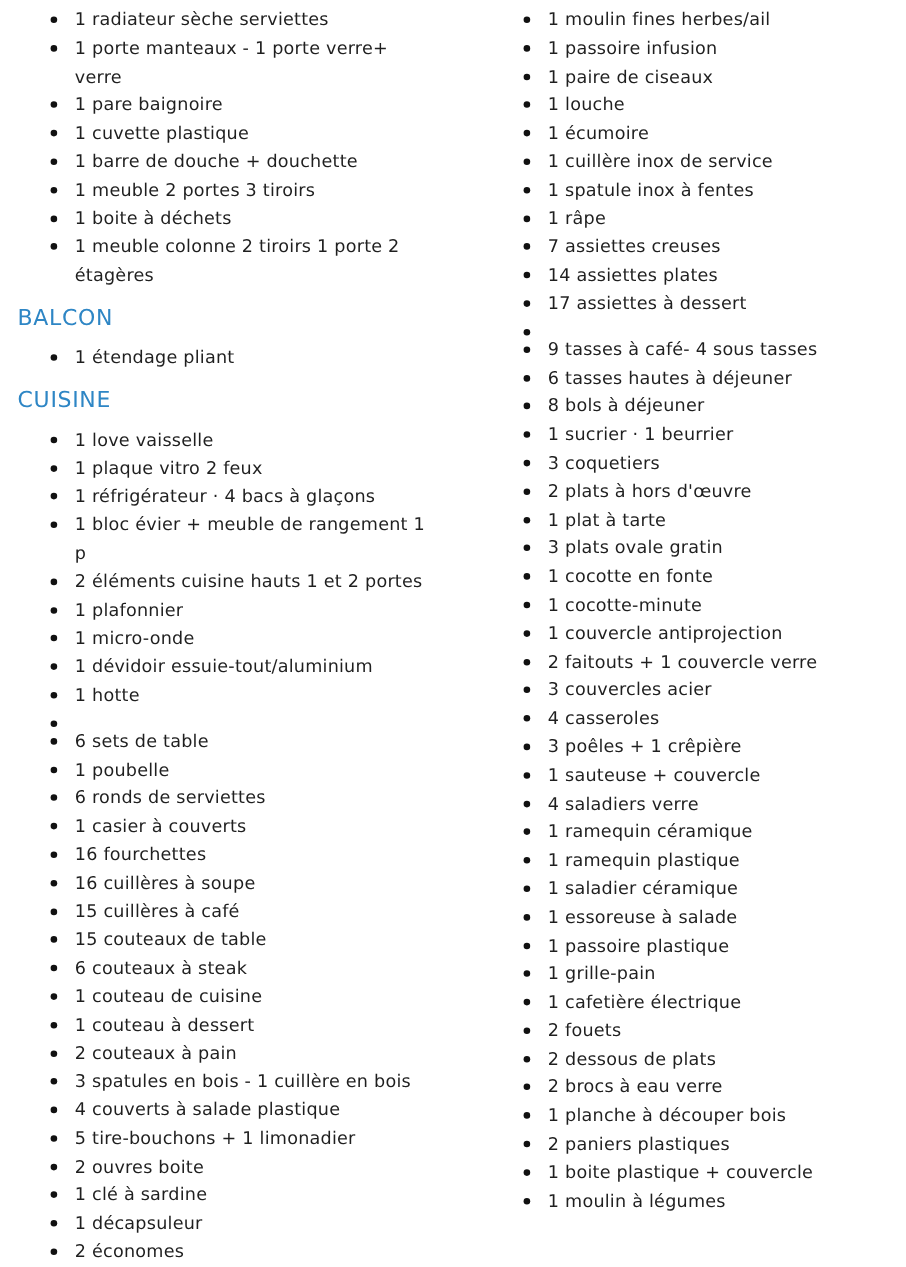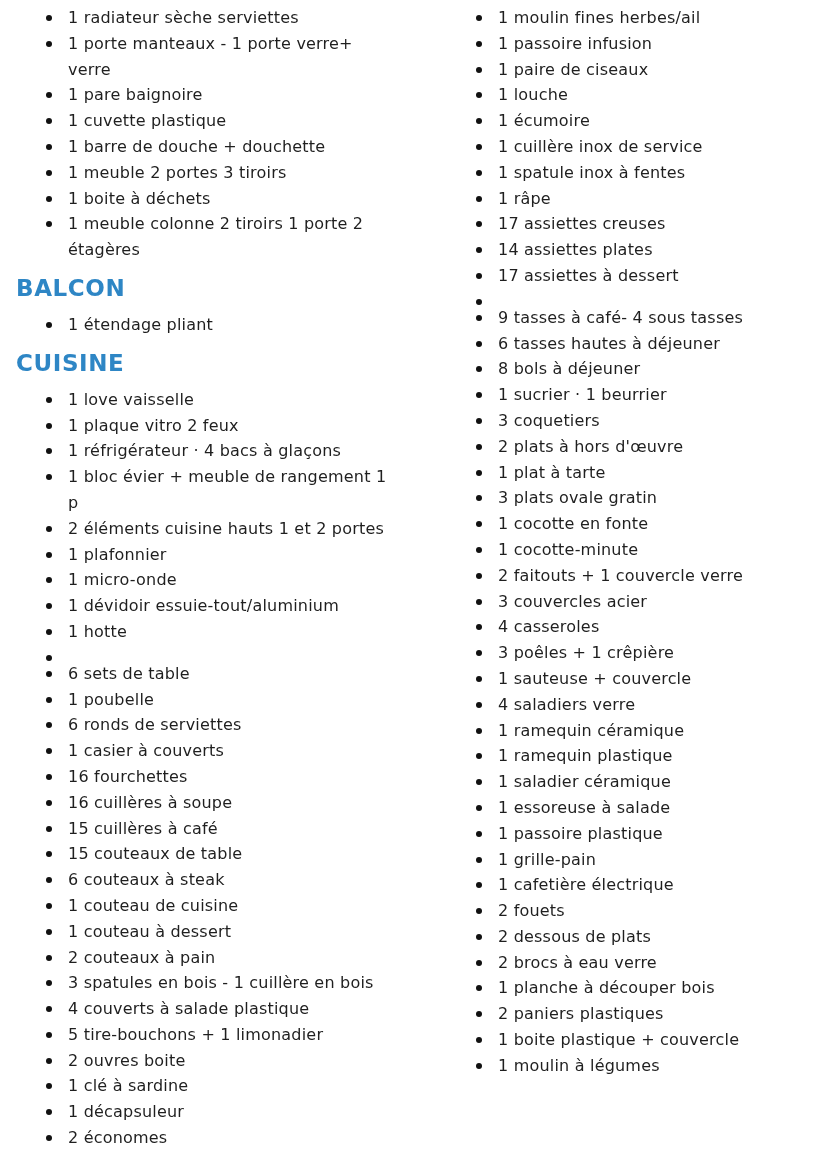--- a/index.html
+++ b/index.html
@@ -23,22 +23,22 @@
     height: 1152px;
     background: var(--bg-color);
   }
   .column {
     position: absolute;
     top: 5px;
   }
   .column.left  { left: 16px;  width: 410px; }
   .column.right { left: 446px; width: 372px; }
   .section-header {
-    font-size: 23px;
-    font-weight: bold;
+    font-size: 20px;
+    font-weight: normal;
     letter-spacing: 0.6px;
     color: var(--header-color);
     margin: 14px 0 13px 0;
     line-height: 22px;
   }
   ul.item-list {
     list-style: none;
   }
   li.item {
     display: flex;
@@ -255,21 +255,21 @@
         <li class="item">
           <span class="bullet"></span>
           <span class="item-text">1 spatule inox à fentes</span>
         </li>
         <li class="item">
           <span class="bullet"></span>
           <span class="item-text">1 râpe</span>
         </li>
         <li class="item">
           <span class="bullet"></span>
-          <span class="item-text">17 assiettes creuses</span>
+          <span class="item-text">7 assiettes creuses</span>
         </li>
         <li class="item">
           <span class="bullet"></span>
           <span class="item-text">14 assiettes plates</span>
         </li>
         <li class="item">
           <span class="bullet"></span>
           <span class="item-text">17 assiettes à dessert</span>
         </li>
         <li class="item">
@@ -307,20 +307,24 @@
           <span class="bullet"></span>
           <span class="item-text">3 plats ovale gratin</span>
         </li>
         <li class="item">
           <span class="bullet"></span>
           <span class="item-text">1 cocotte en fonte</span>
         </li>
         <li class="item">
           <span class="bullet"></span>
           <span class="item-text">1 cocotte-minute</span>
+        </li>
+        <li class="item">
+          <span class="bullet"></span>
+          <span class="item-text">1 couvercle antiprojection</span>
         </li>
         <li class="item">
           <span class="bullet"></span>
           <span class="item-text">2 faitouts + 1 couvercle verre</span>
         </li>
         <li class="item">
           <span class="bullet"></span>
           <span class="item-text">3 couvercles acier</span>
         </li>
         <li class="item">

